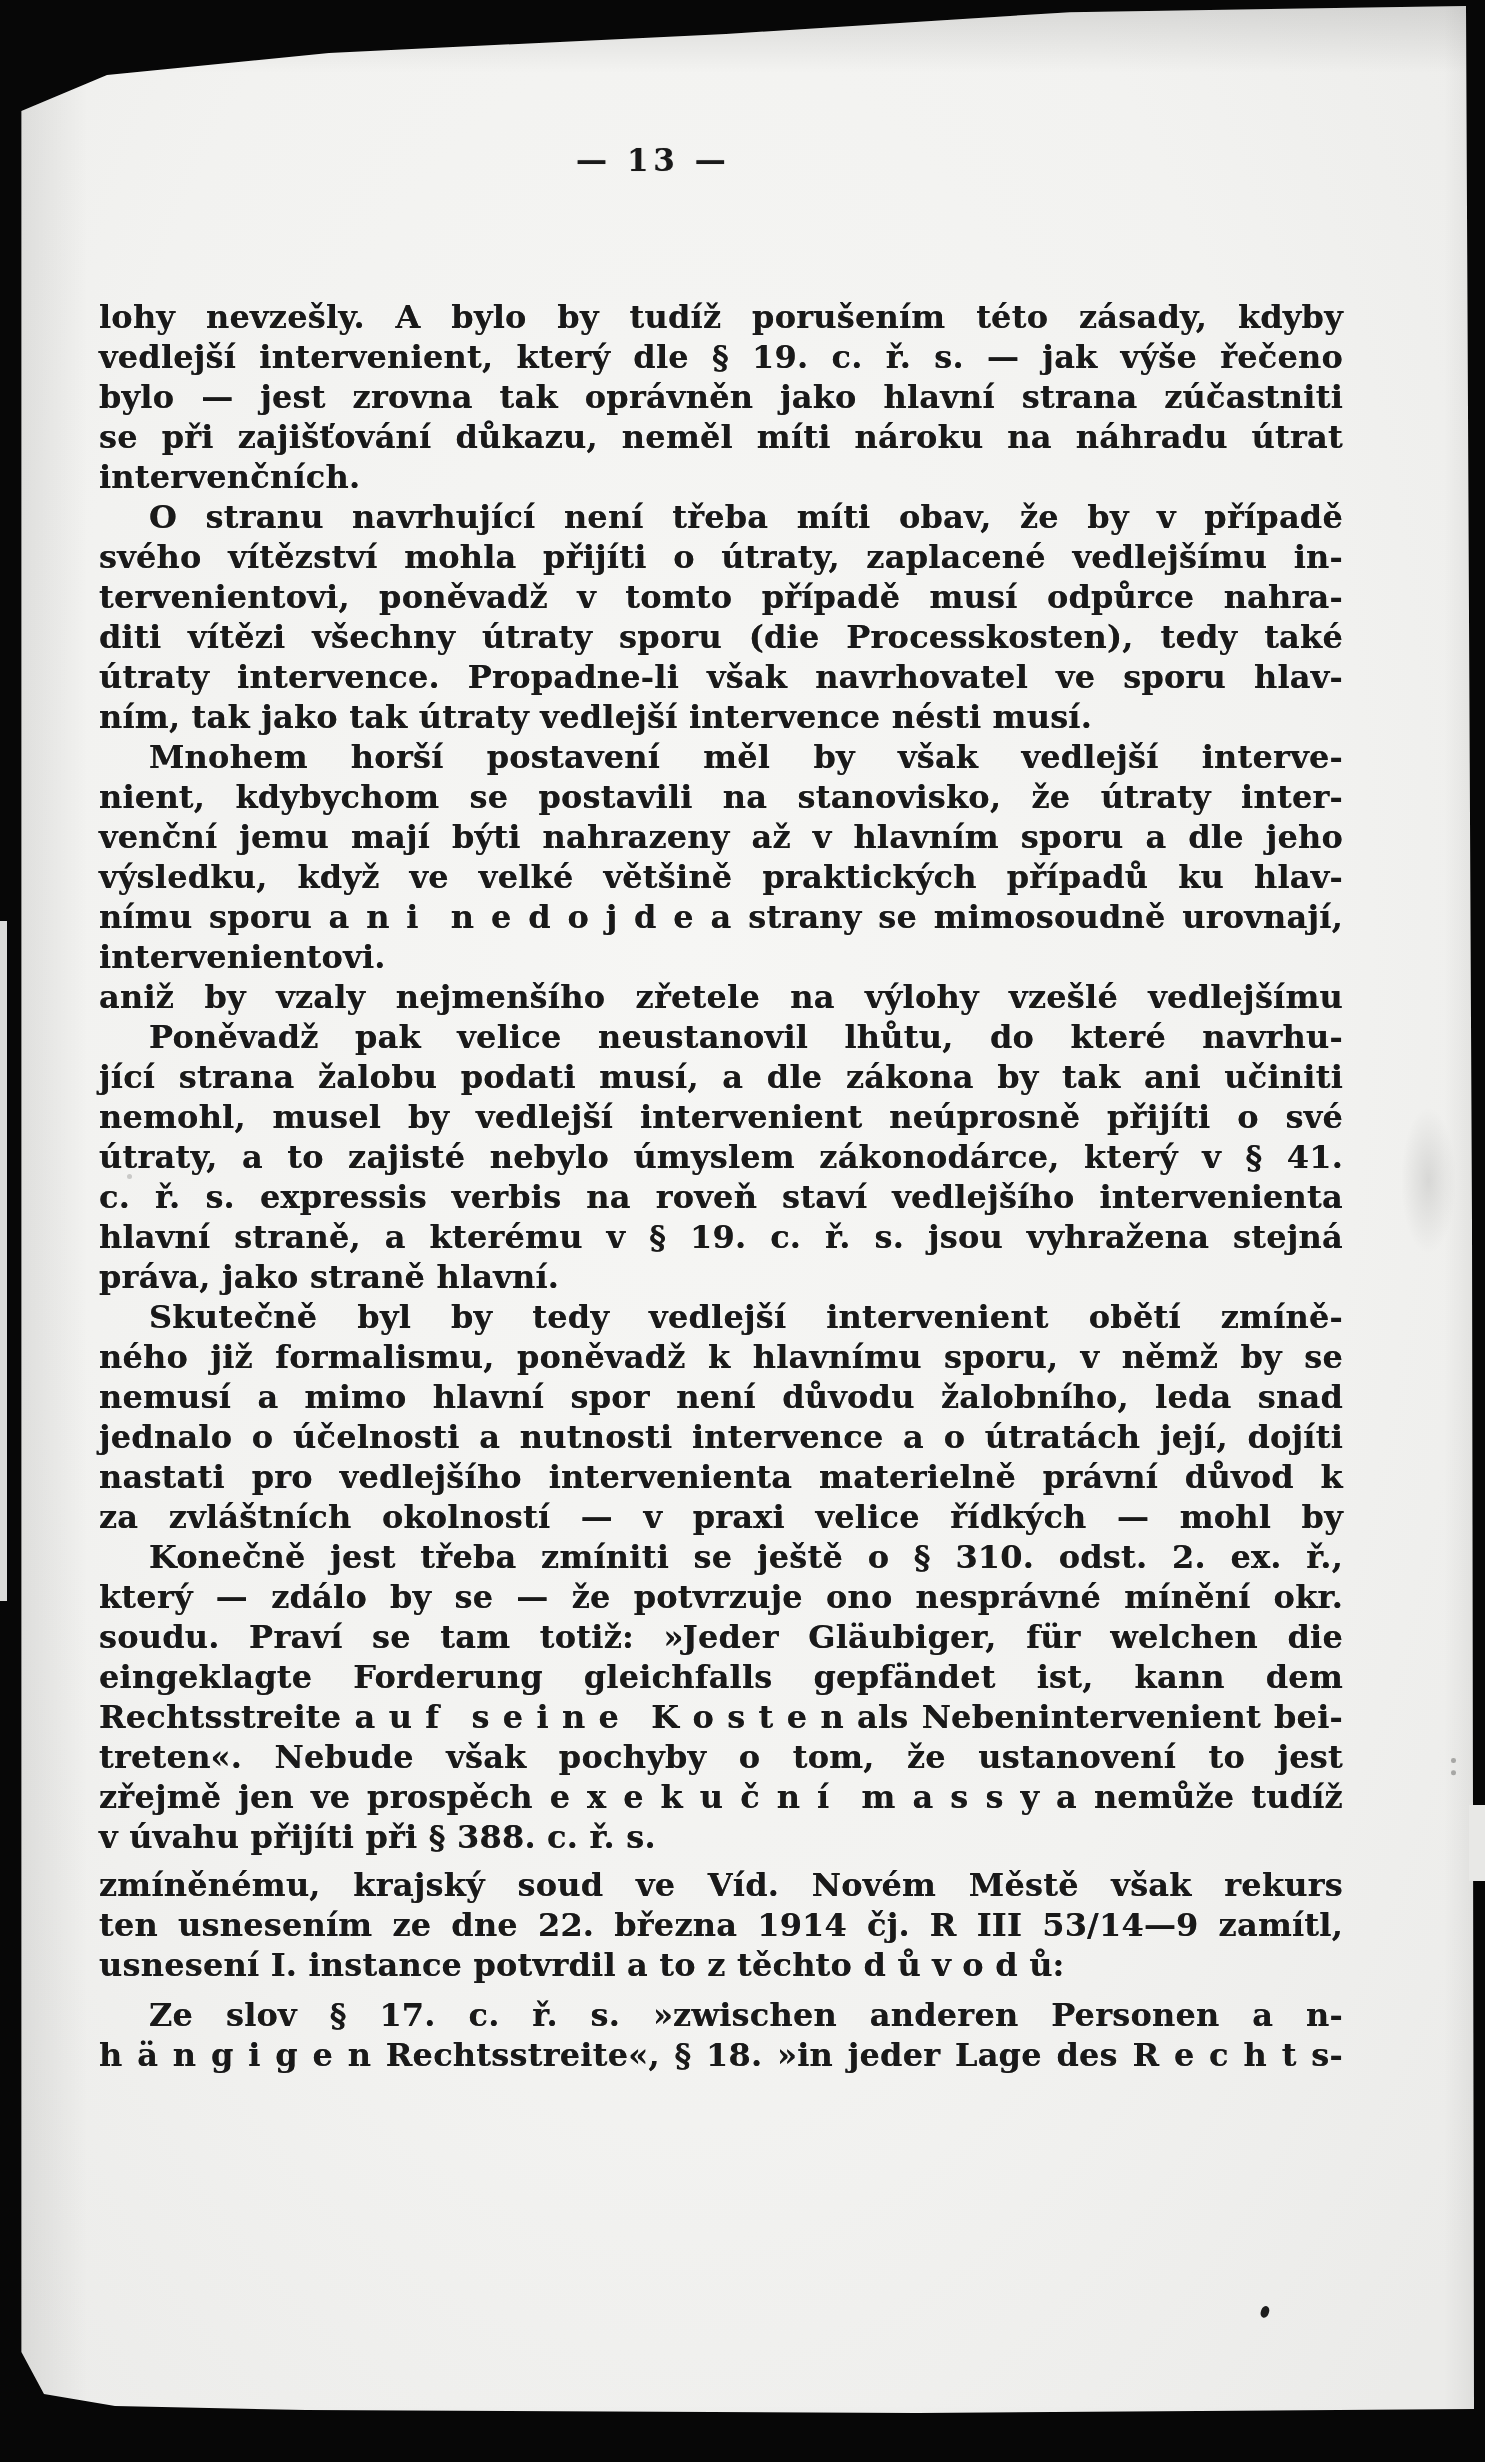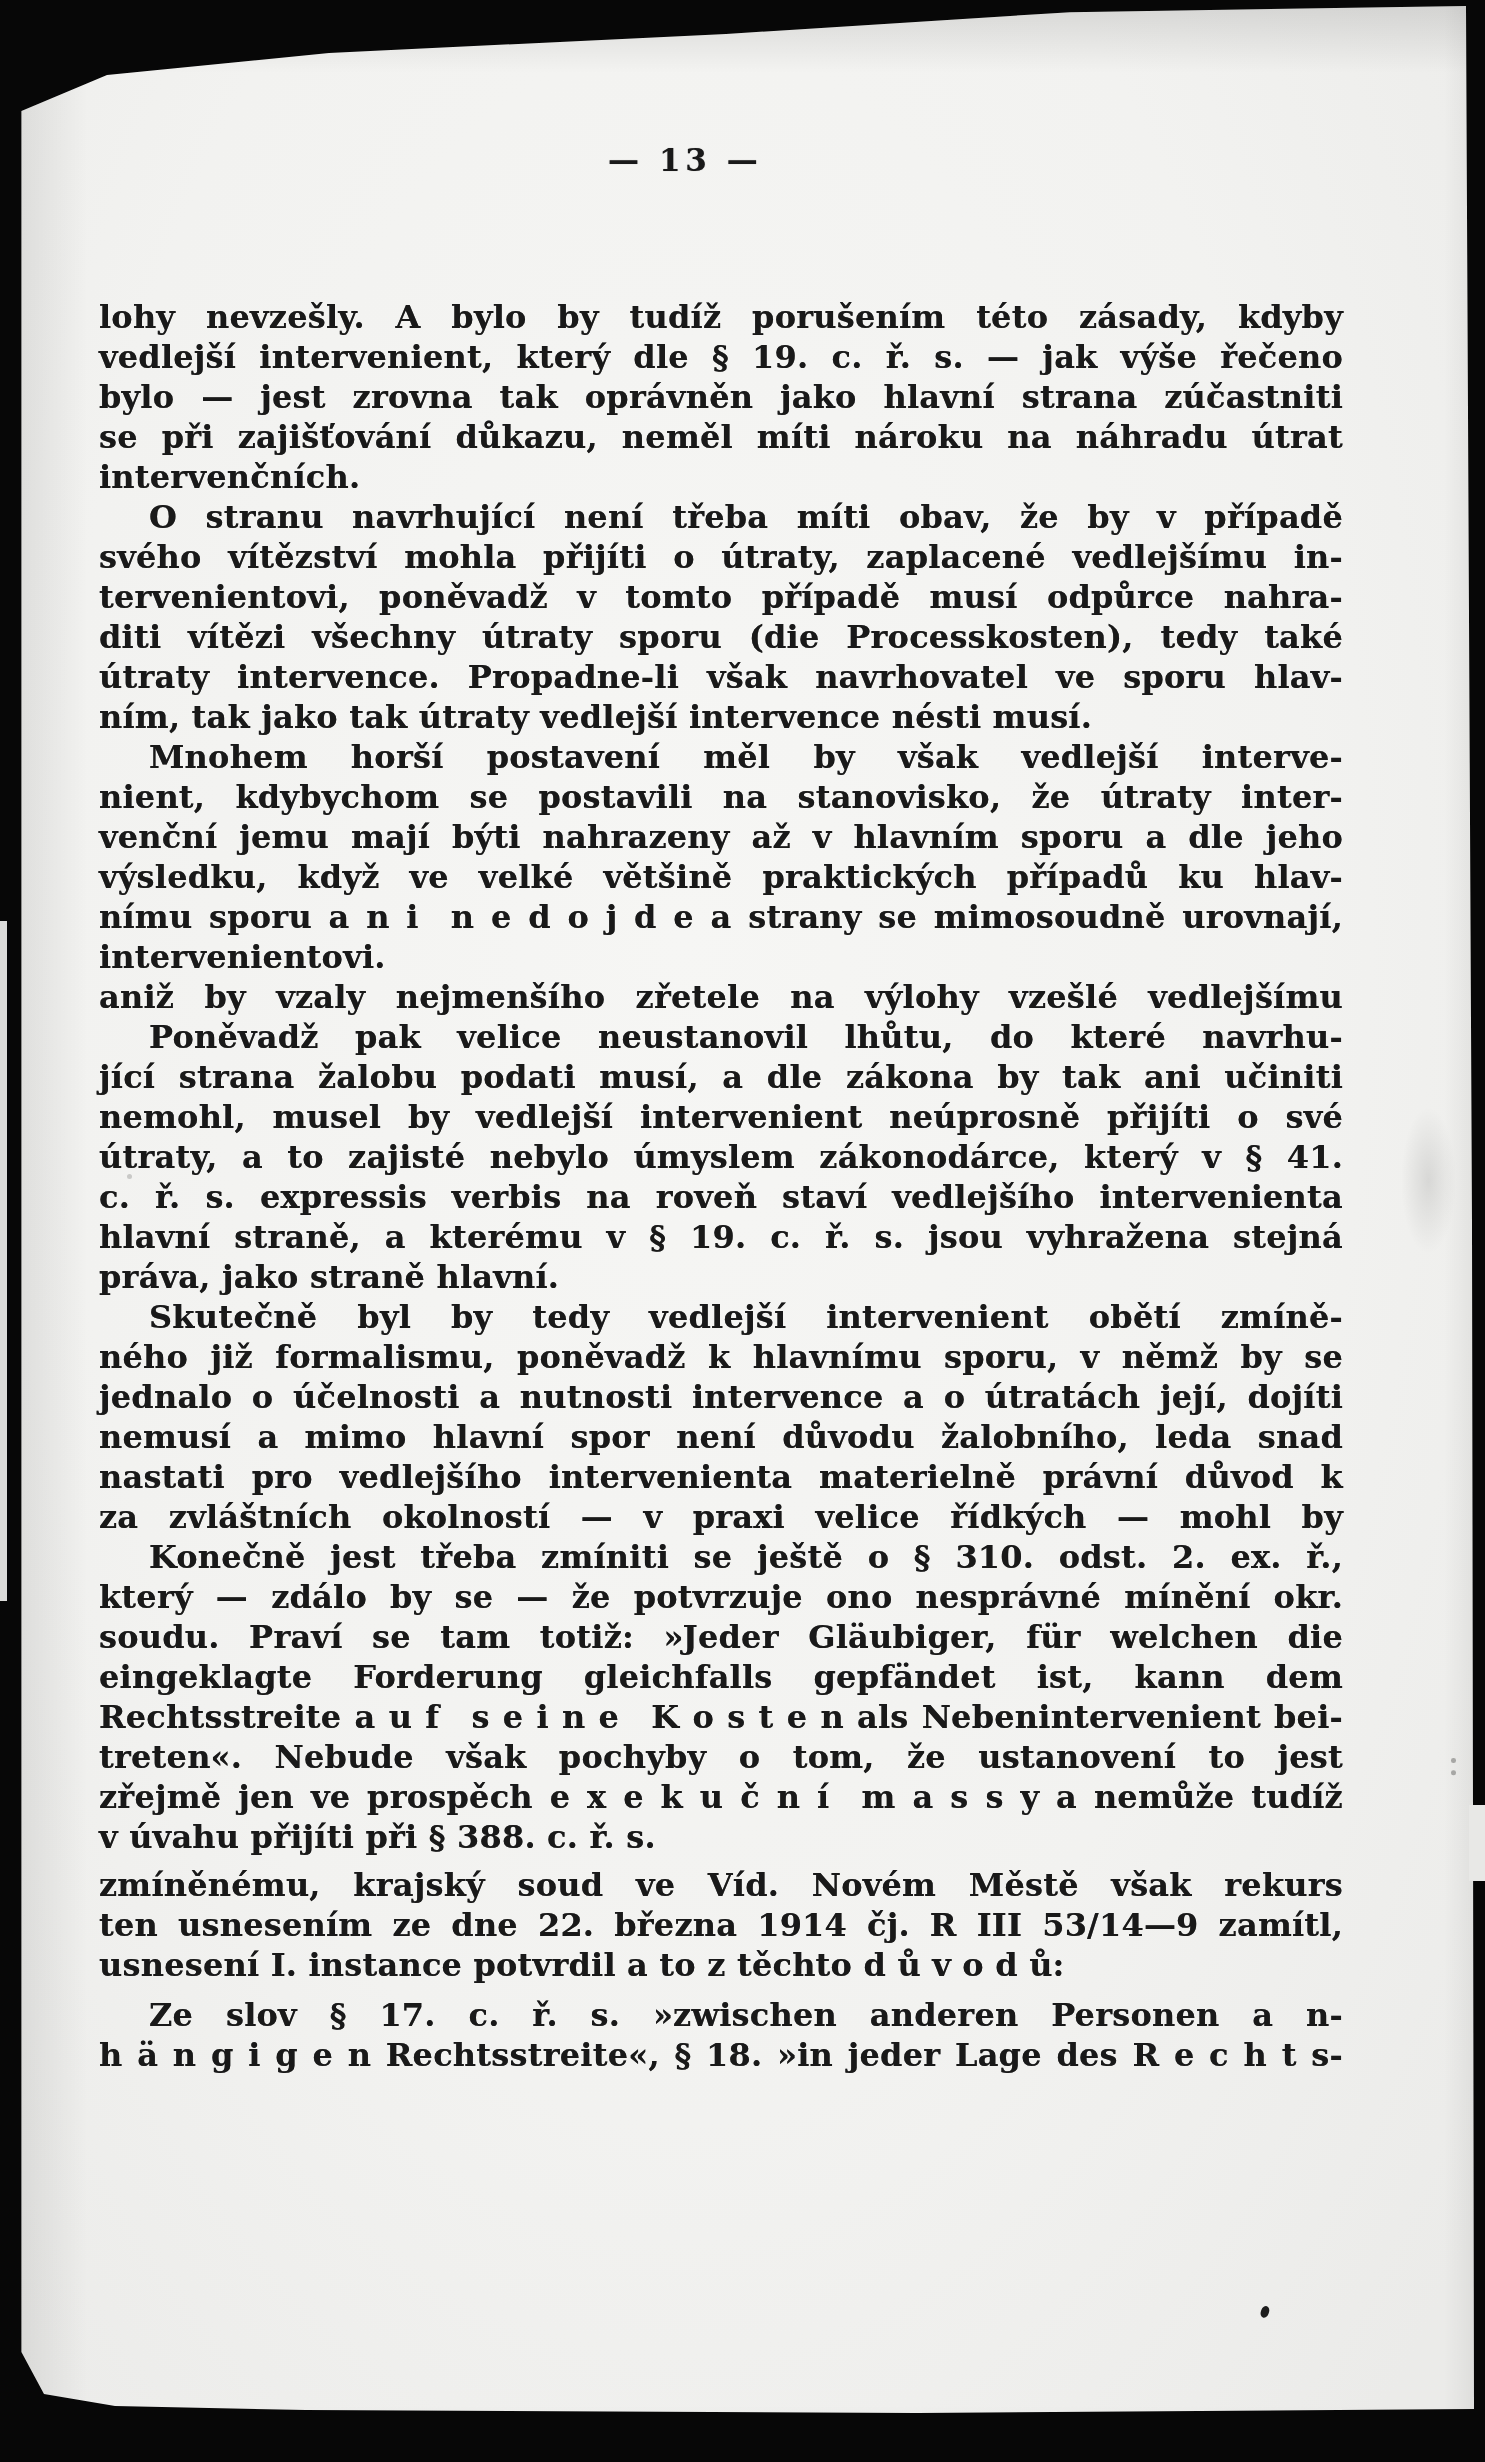--- a/index.html
+++ b/index.html
@@ -19,21 +19,21 @@
   }
   .sheet::before{ 
     content:"";position:absolute;inset:0;
     background:
       linear-gradient(180deg, rgba(0,0,0,.12), rgba(0,0,0,0) 73px),
       linear-gradient(90deg, rgba(0,0,0,.10), rgba(0,0,0,0) 88px),
       linear-gradient(270deg, rgba(0,0,0,.08), rgba(0,0,0,0) 42px),
       linear-gradient(0deg, rgba(0,0,0,.07), rgba(0,0,0,0) 57px);
   }
   .pagenum{
-    position:absolute;left:608px;top:142px;
+    position:absolute;left:576px;top:142px;
     color:var(--ink,#191919);
     font-size:31px;font-weight:700;letter-spacing:4.6px;
     text-shadow:0 0 0.8px rgba(0,0,0,.45);
   }
   .body{
     position:absolute;left:99px;top:297px;width:1244px;
     color:var(--ink,#191919);
     font-size:32px;font-weight:700;line-height:40px;
     letter-spacing:0.2px;
     text-shadow:0 0 0.5px rgba(0,0,0,.55);
@@ -98,22 +98,22 @@
         <div class="line">nemohl, musel by vedlejší intervenient neúprosně přijíti o své</div>
         <div class="line">útraty, a to zajisté nebylo úmyslem zákonodárce, který v § 41.</div>
         <div class="line">c. ř. s. expressis verbis na roveň staví vedlejšího intervenienta</div>
         <div class="line">hlavní straně, a kterému v § 19. c. ř. s. jsou vyhražena stejná</div>
         <div class="line last">práva, jako straně hlavní.</div>
       </div>
 
       <div class="para">
         <div class="line indent">Skutečně byl by tedy vedlejší intervenient obětí zmíně-</div>
         <div class="line">ného již formalismu, poněvadž k hlavnímu sporu, v němž by se</div>
+        <div class="line">nemusí a mimo hlavní spor není důvodu žalobního, leda snad</div>
         <div class="line">jednalo o účelnosti a nutnosti intervence a o útratách její, dojíti</div>
-        <div class="line">nemusí a mimo hlavní spor není důvodu žalobního, leda snad</div>
         <div class="line">nastati pro vedlejšího intervenienta materielně právní důvod k</div>
         <div class="line">za zvláštních okolností — v praxi velice řídkých — mohl by</div>
       </div>
 
       <div class="para">
         <div class="line indent">Konečně jest třeba zmíniti se ještě o § 310. odst. 2. ex. ř.,</div>
         <div class="line">který — zdálo by se — že potvrzuje ono nesprávné mínění okr.</div>
         <div class="line">soudu. Praví se tam totiž: »Jeder Gläubiger, für welchen die</div>
         <div class="line">eingeklagte Forderung gleichfalls gepfändet ist, kann dem</div>
         <div class="line">Rechtsstreite a u f s e i n e K o s t e n als Nebenintervenient bei-</div>

